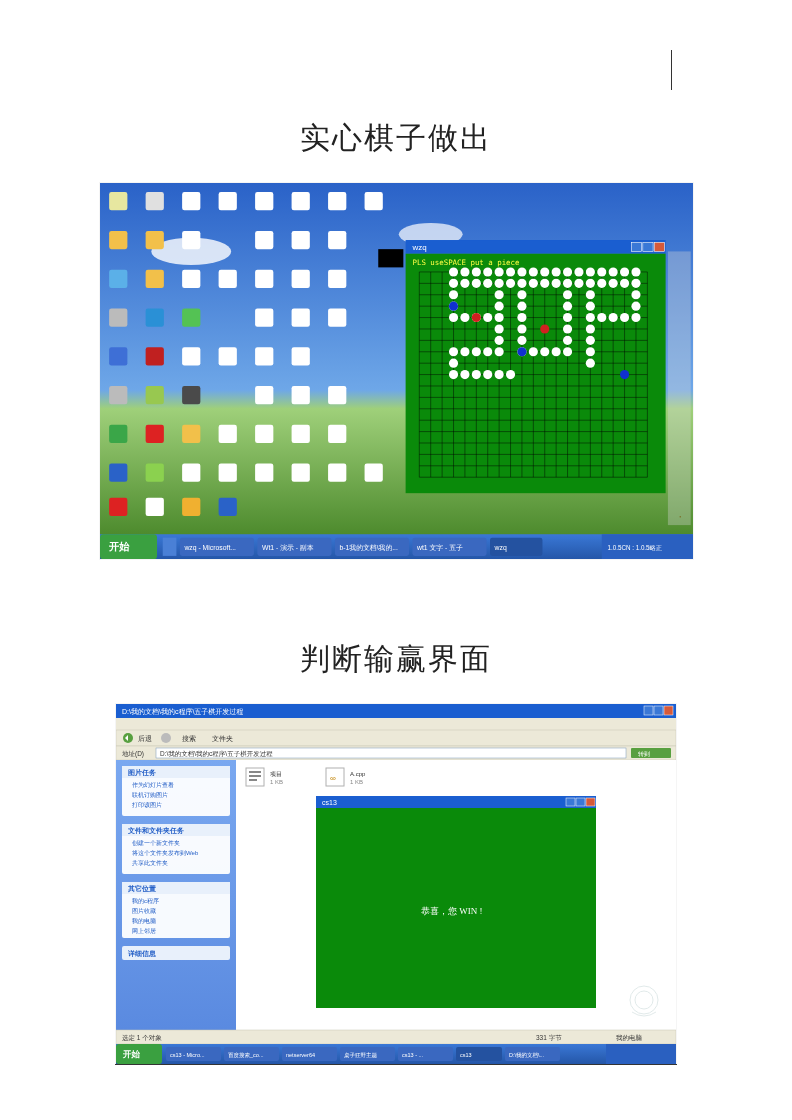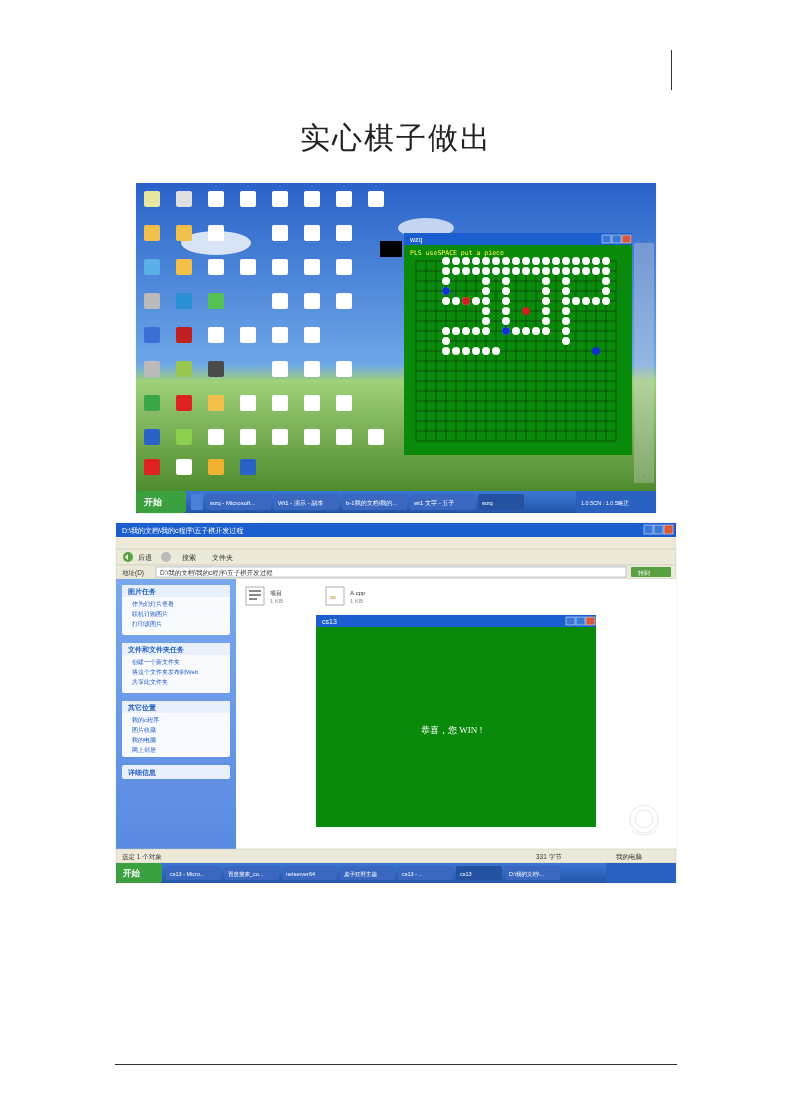--- a/index.html
+++ b/index.html
@@ -19,21 +19,21 @@
   }
   .heading {
     text-align: center;
     font-size: 30px;
     color: #222;
     margin: 40px 0 24px 0;
     font-weight: normal;
     letter-spacing: 2px;
   }
   .figure {
-    width: 520px;
+    width: 593px;
     margin: 0 auto 10px auto;
     box-shadow: 0 0 0 1px rgba(0,0,0,0.04);
   }
   .figure svg { display: block; width: 100%; height: auto; }
   .top-rule {
     position: absolute;
     top: 50px;
     right: 120px;
     width: 1px;
     height: 40px;
@@ -338,20 +338,21 @@
         <rect x="274" y="311" width="65" height="16" fill="#3a68c0" rx="2"></rect>
           <text x="278" y="322">wt1 文字 - 五子</text>
         <rect x="342" y="311" width="46" height="16" fill="#2452a0" rx="2"></rect>
           <text x="346" y="322">wzq</text>
       </g>
       <rect x="440" y="308" width="80" height="22" fill="#2a60c0"></rect>
       <text x="445" y="322" font-family="Tahoma,sans-serif" font-size="5.5" fill="#fff">1.0.5CN : 1.0.5略正</text>
     </svg>
   </div>
 
+  <h2 class="heading" style="margin-top:80px">判断输赢界面</h2>
 
   <div class="figure" style="width:560px">
     <svg viewBox="0 0 560 360">
       <defs>
         <linearGradient id="tb2" x1="0" y1="0" x2="0" y2="1">
           <stop offset="0" stop-color="#3a78d6"></stop>
             <stop offset="1" stop-color="#2456a8"></stop>
         </linearGradient>
         <linearGradient id="side" x1="0" y1="0" x2="0" y2="1">
           <stop offset="0" stop-color="#7aa8f0"></stop>

